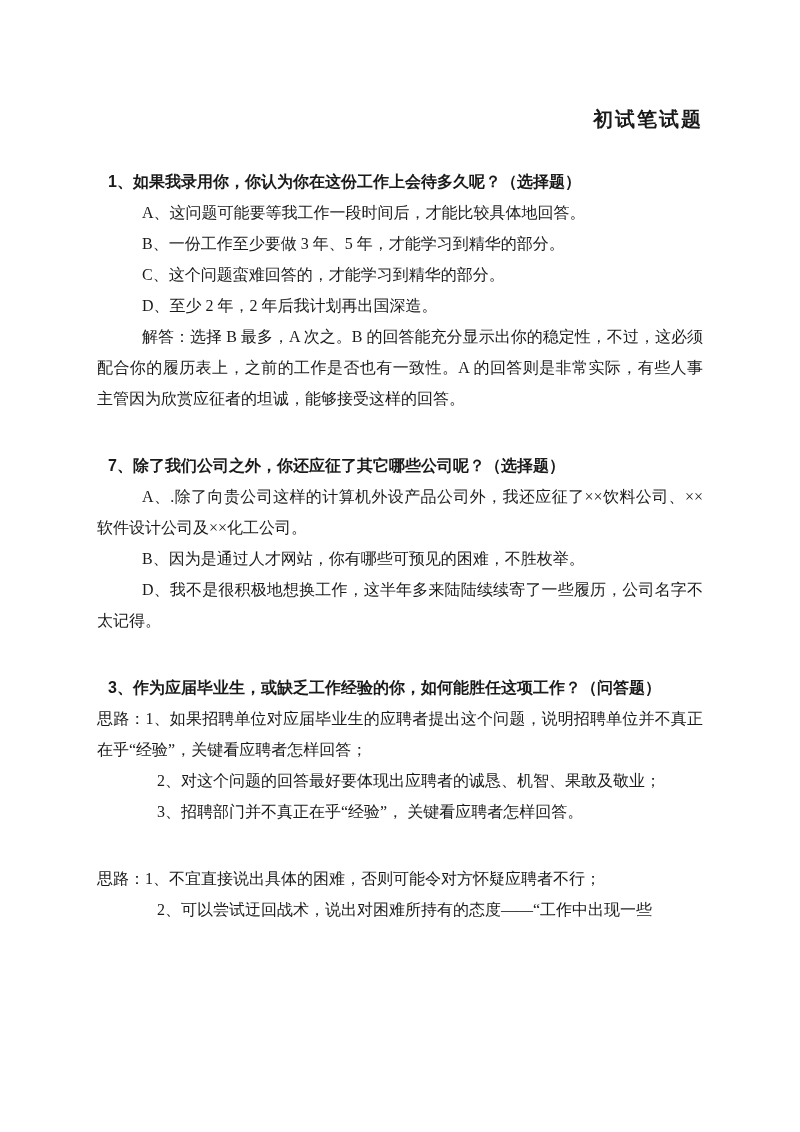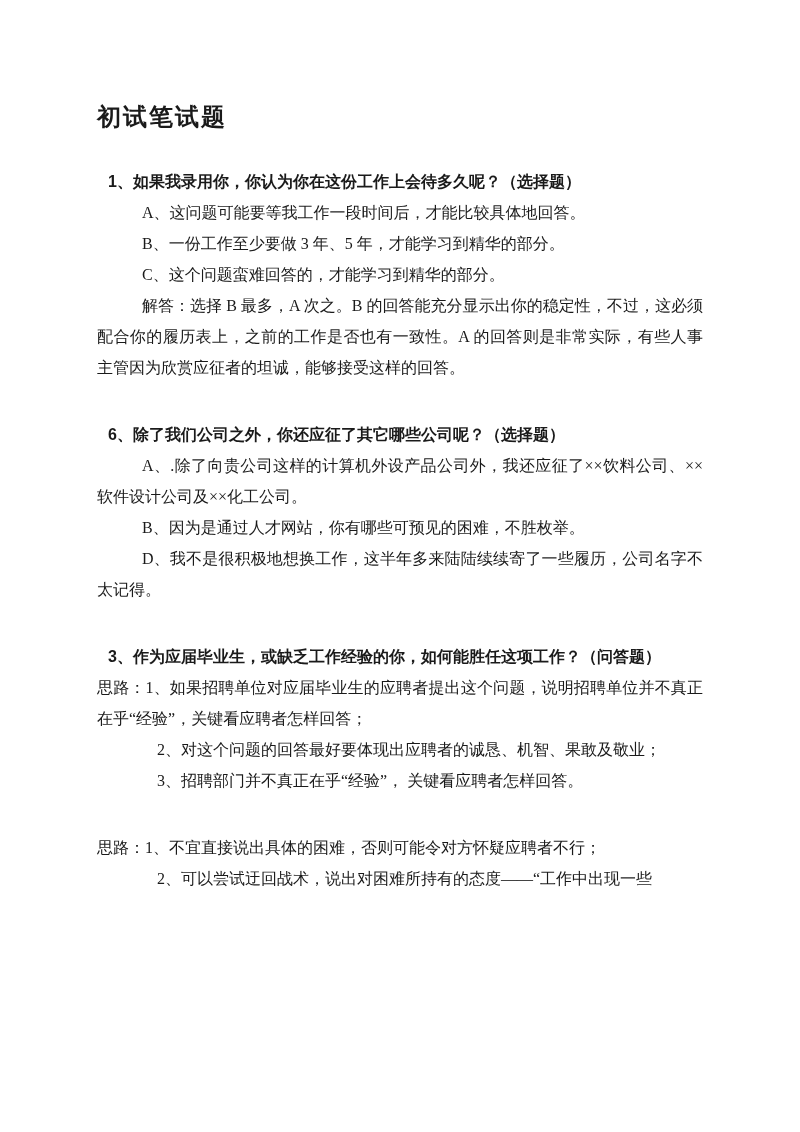--- a/index.html
+++ b/index.html
@@ -13,25 +13,25 @@
     box-sizing:border-box;
     width:800px; height:1132px;
     padding:102px 97px 0 97px;
     background:var(--paper);
     color:var(--ink);
     font-size:16px;
     line-height:31px;
     overflow:hidden;
   }
   .doc-title {
-    font-family:Liberation Mono, monospace;
-    font-size:24px;
+    font-family:Liberation Serif, serif;
+    font-size:20px;
     line-height:34px;
     font-weight:700;
-    text-align:left;
+    text-align:right;
     letter-spacing:2px;
     margin:0 0 30px 0;
   }
   .qblock { margin:0 0 36px 0; }
   .qblock:last-child { margin-bottom:0; }
   p { margin:0; text-align:justify; }
   .heading {
     font-family:"Liberation Sans","DejaVu Sans",sans-serif;
     font-weight:700;
     padding-left:11px;
@@ -44,25 +44,26 @@
 
 <div class="page">
 
   <h1 class="doc-title">初试笔试题</h1>
 
   <section class="qblock">
     <p class="heading">1、如果我录用你，你认为你在这份工作上会待多久呢？（选择题）</p>
     <p class="indent">A、这问题可能要等我工作一段时间后，才能比较具体地回答。</p>
     <p class="indent">B、一份工作至少要做 3 年、5 年，才能学习到精华的部分。</p>
     <p class="indent">C、这个问题蛮难回答的，才能学习到精华的部分。</p>
+    <p class="indent">D、至少 2 年，2 年后我计划再出国深造。</p>
     <p class="indent">解答：选择 B 最多，A 次之。B 的回答能充分显示出你的稳定性，不过，这必须配合你的履历表上，之前的工作是否也有一致性。A 的回答则是非常实际，有些人事主管因为欣赏应征者的坦诚，能够接受这样的回答。</p>
   </section>
 
   <section class="qblock">
-    <p class="heading">6、除了我们公司之外，你还应征了其它哪些公司呢？（选择题）</p>
+    <p class="heading">7、除了我们公司之外，你还应征了其它哪些公司呢？（选择题）</p>
     <p class="indent">A、.除了向贵公司这样的计算机外设产品公司外，我还应征了××饮料公司、××软件设计公司及××化工公司。</p>
     <p class="indent">B、因为是通过人才网站，你有哪些可预见的困难，不胜枚举。</p>
     <p class="indent">D、我不是很积极地想换工作，这半年多来陆陆续续寄了一些履历，公司名字不太记得。</p>
   </section>
 
   <section class="qblock">
     <p class="heading">3、作为应届毕业生，或缺乏工作经验的你，如何能胜任这项工作？（问答题）</p>
     <p>思路：1、如果招聘单位对应届毕业生的应聘者提出这个问题，说明招聘单位并不真正在乎“经验”，关键看应聘者怎样回答；</p>
     <p class="hint-num">2、对这个问题的回答最好要体现出应聘者的诚恳、机智、果敢及敬业；</p>
     <p class="hint-num">3、招聘部门并不真正在乎“经验”， 关键看应聘者怎样回答。</p>

